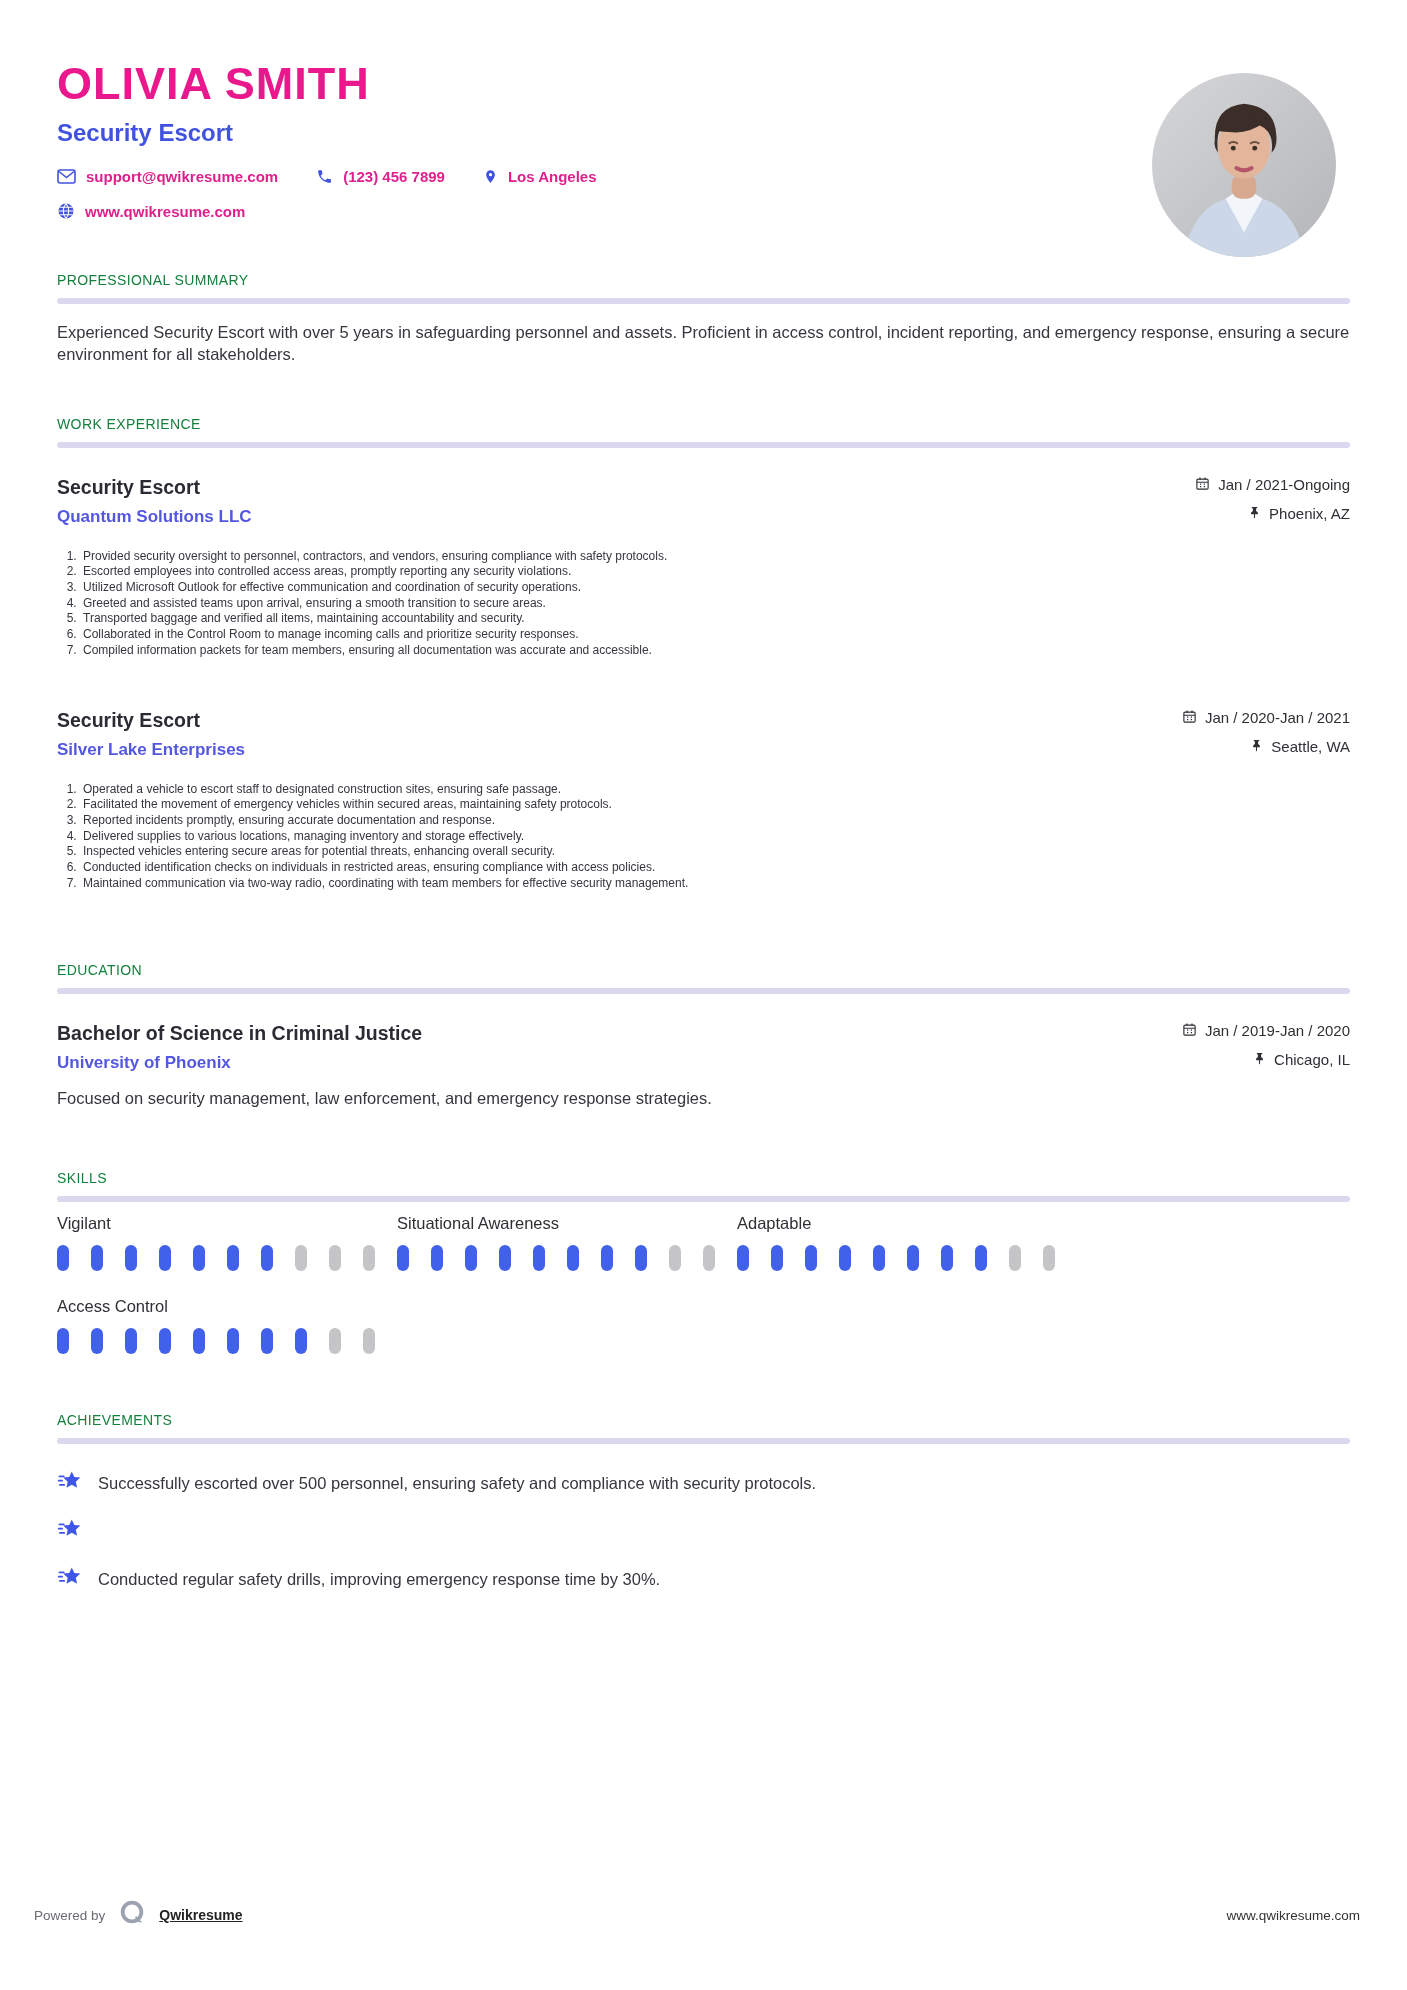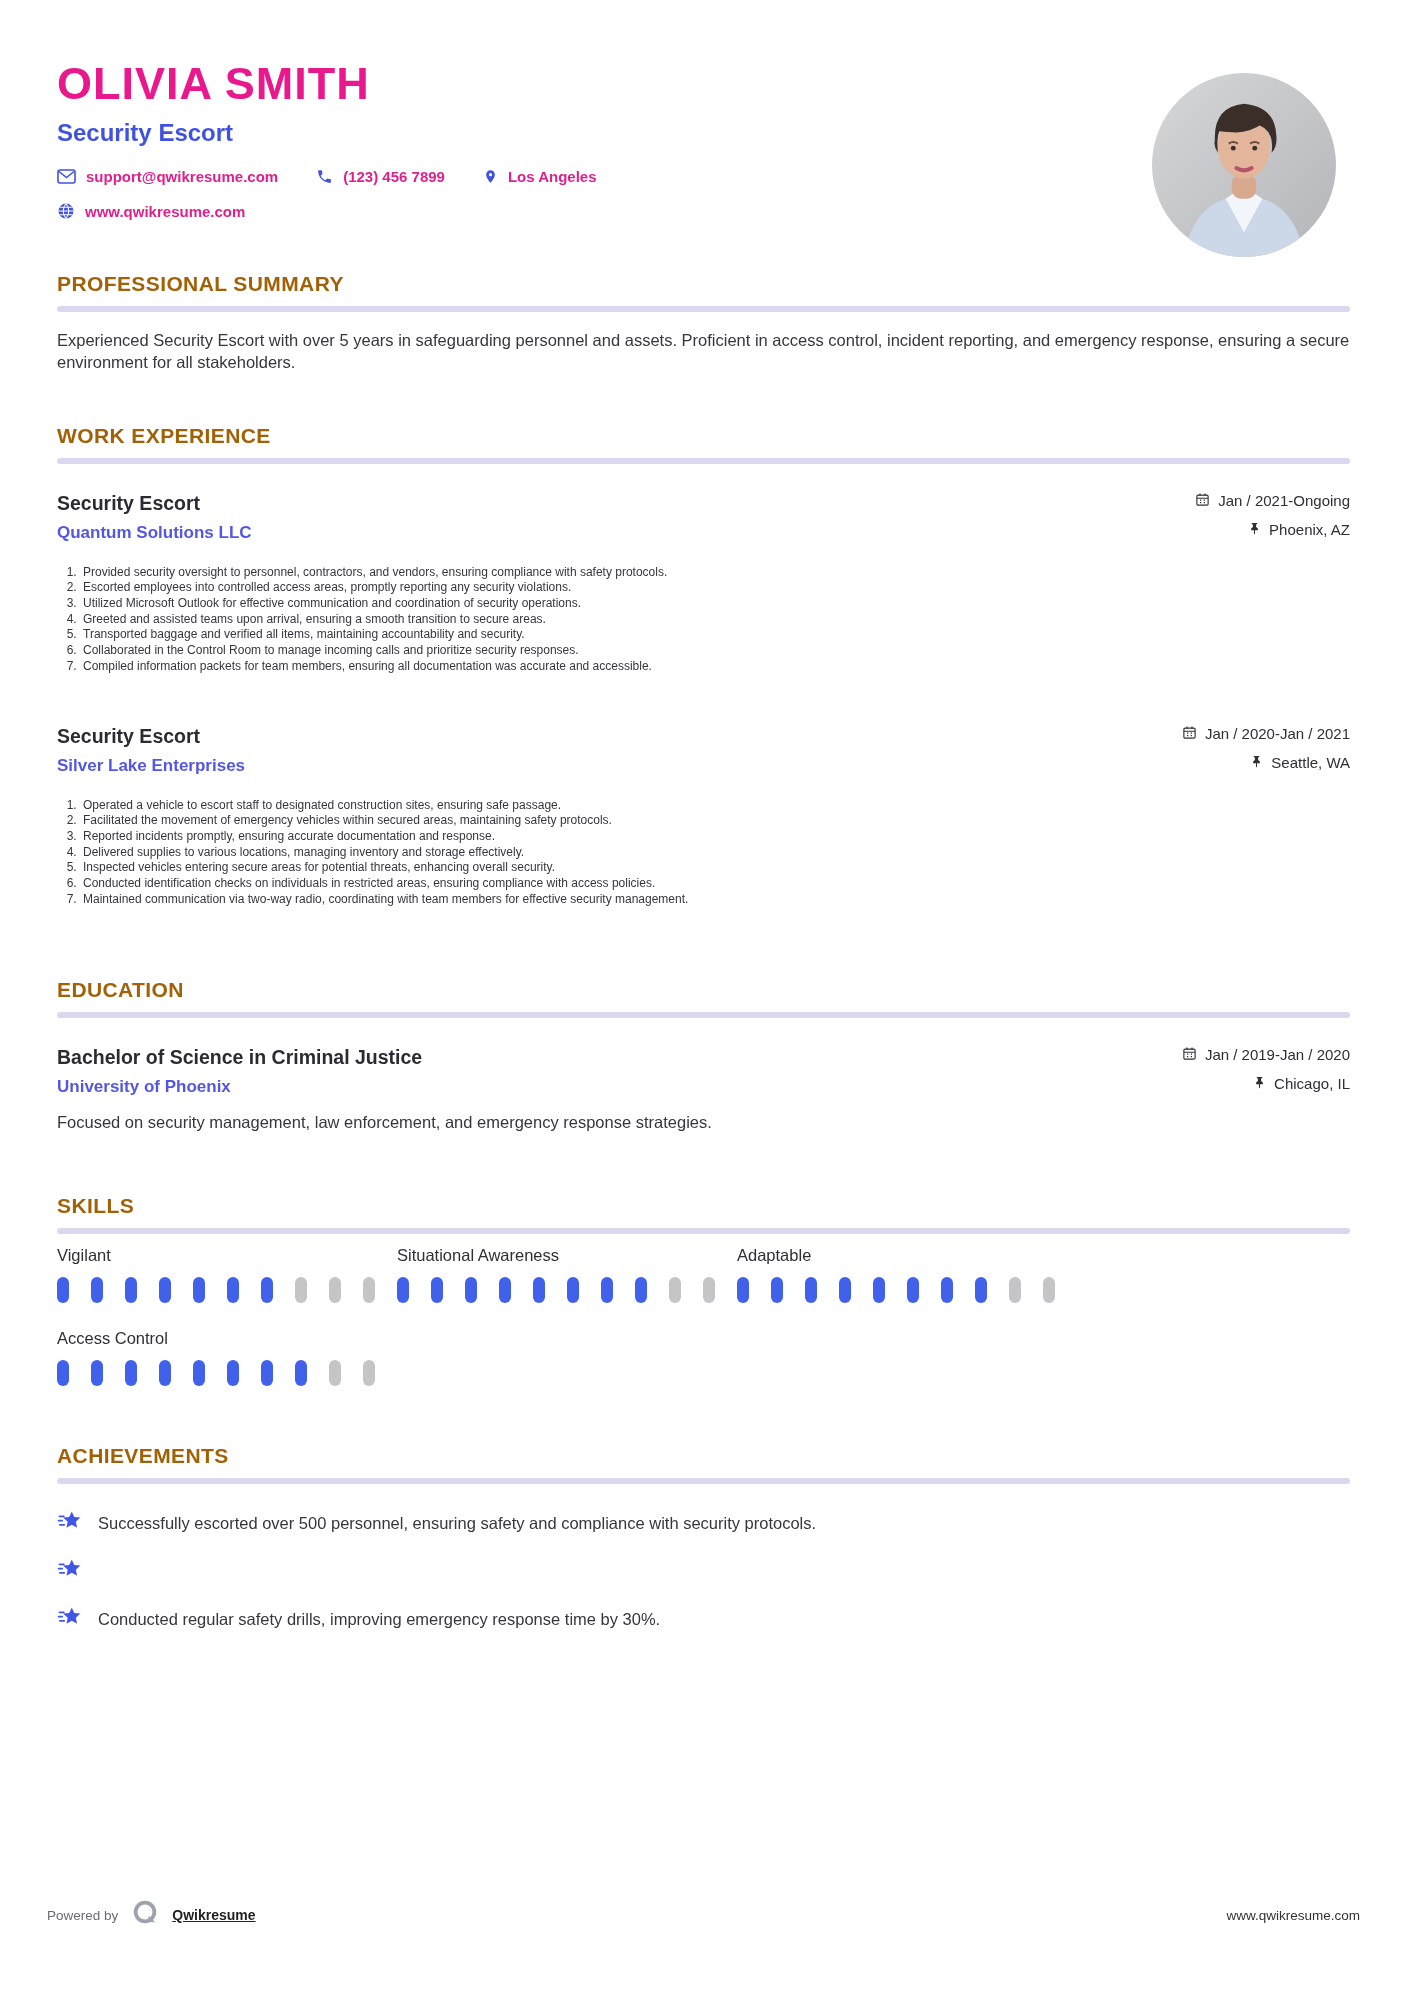--- a/index.html
+++ b/index.html
@@ -22,21 +22,21 @@
   .contact-row .group { display:flex; align-items:center; gap:10px; margin-right:28px; }
   .contact-row svg { display:block; }
   .avatar-wrap {
     position:absolute; top:15px; right:14px; width:184px; height:184px;
     border-radius:50%; overflow:hidden;
   }
   .avatar-wrap svg { width:100%; height:100%; display:block; }
 
   
   section { margin-top:50px; }
-  .sec-heading { font-size:21px; font-weight:700; letter-spacing:0.4px; color:#a16207; }
+  .sec-heading { font-size:14px; font-weight:400; letter-spacing:0.4px; color:#15803d; }
   .sec-underline { height:6px; background:#dbd7ee; border-radius:3px; margin-top:10px; }
   .sec-body { margin-top:18px; font-size:16.5px; line-height:1.32; color:#36363e; }
 
   
   .job { margin-top:28px; }
   .job + .job { margin-top:50px; }
   .job-head { display:flex; justify-content:space-between; align-items:flex-start; }
   .job-title { font-size:19.5px; font-weight:700; color:#2b2b33; }
   .job-company { font-size:17px; font-weight:600; color:#5457e0; margin-top:8px; }
   .job-meta { text-align:right; font-size:15px; color:#2f2f35; }
@@ -62,21 +62,21 @@
 
   
   .ach-list { margin-top:24px; }
   .ach-item { display:flex; align-items:center; gap:14px; }
   .ach-item + .ach-item { margin-top:17px; }
   .ach-item svg { flex:0 0 auto; }
   .ach-text { font-size:16.5px; color:#36363e; }
 
   
   .footer {
-    position:absolute; left:47px; right:47px; bottom:58px;
+    position:absolute; left:34px; right:47px; bottom:58px;
     display:flex; justify-content:space-between; align-items:center;
   }
   .footer-left { display:flex; align-items:center; gap:12px; }
   .powered-by { font-size:13.5px; color:#6b6b72; }
   .brand-link { font-size:14px; font-weight:600; color:#222; text-decoration:underline; }
   .footer-site { font-size:13.5px; color:#333; }
 </style>
 </head>
 <body>
 

